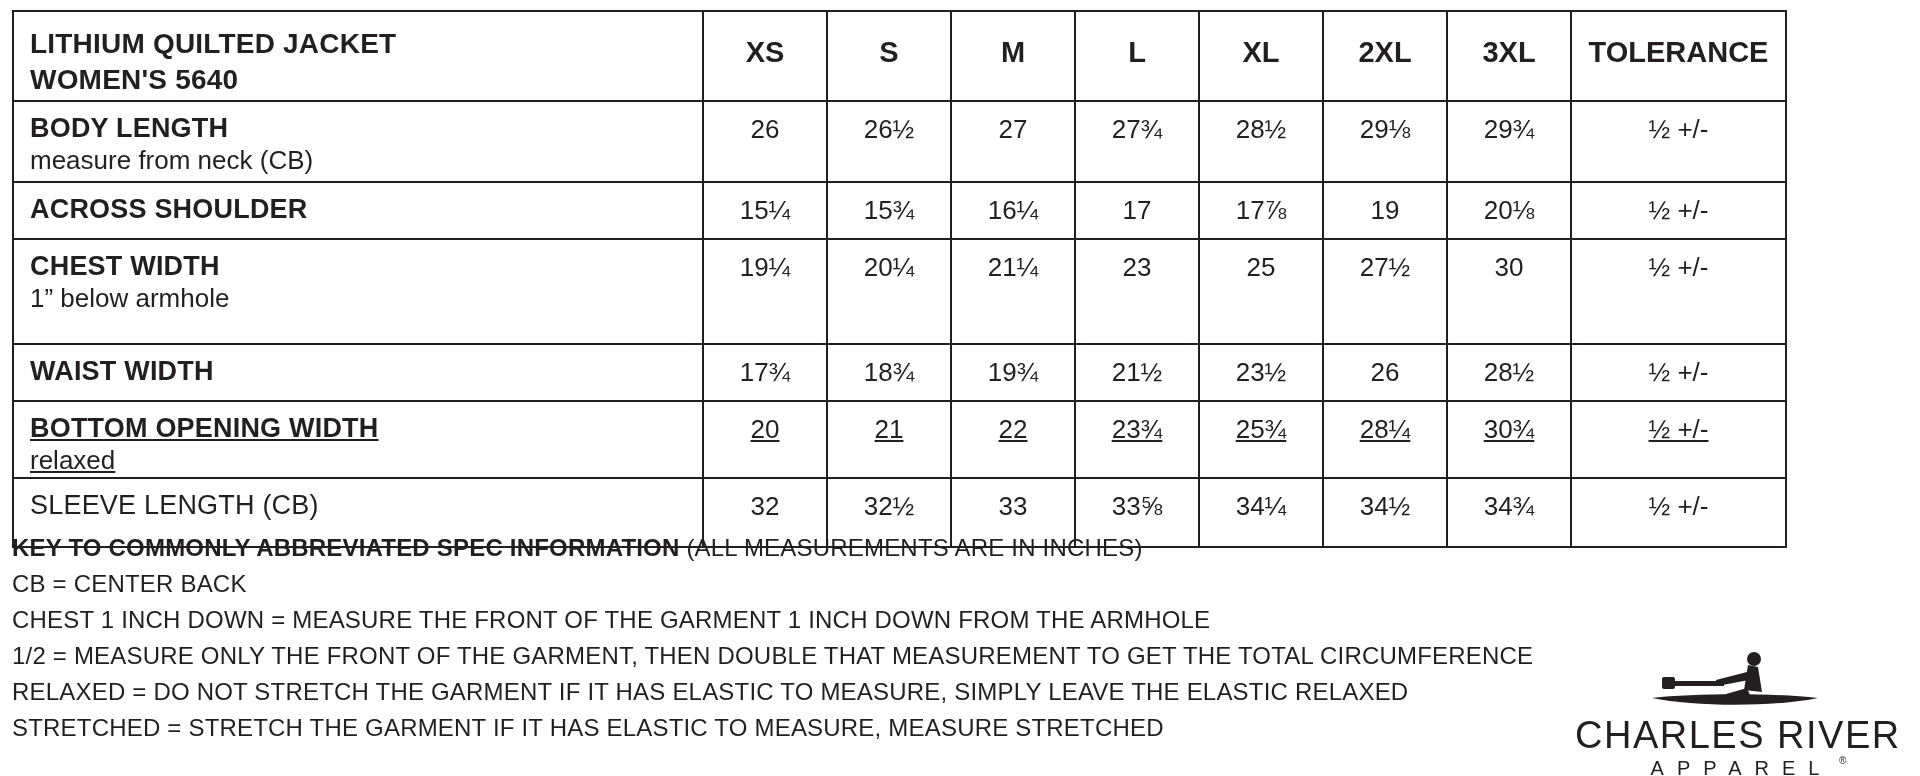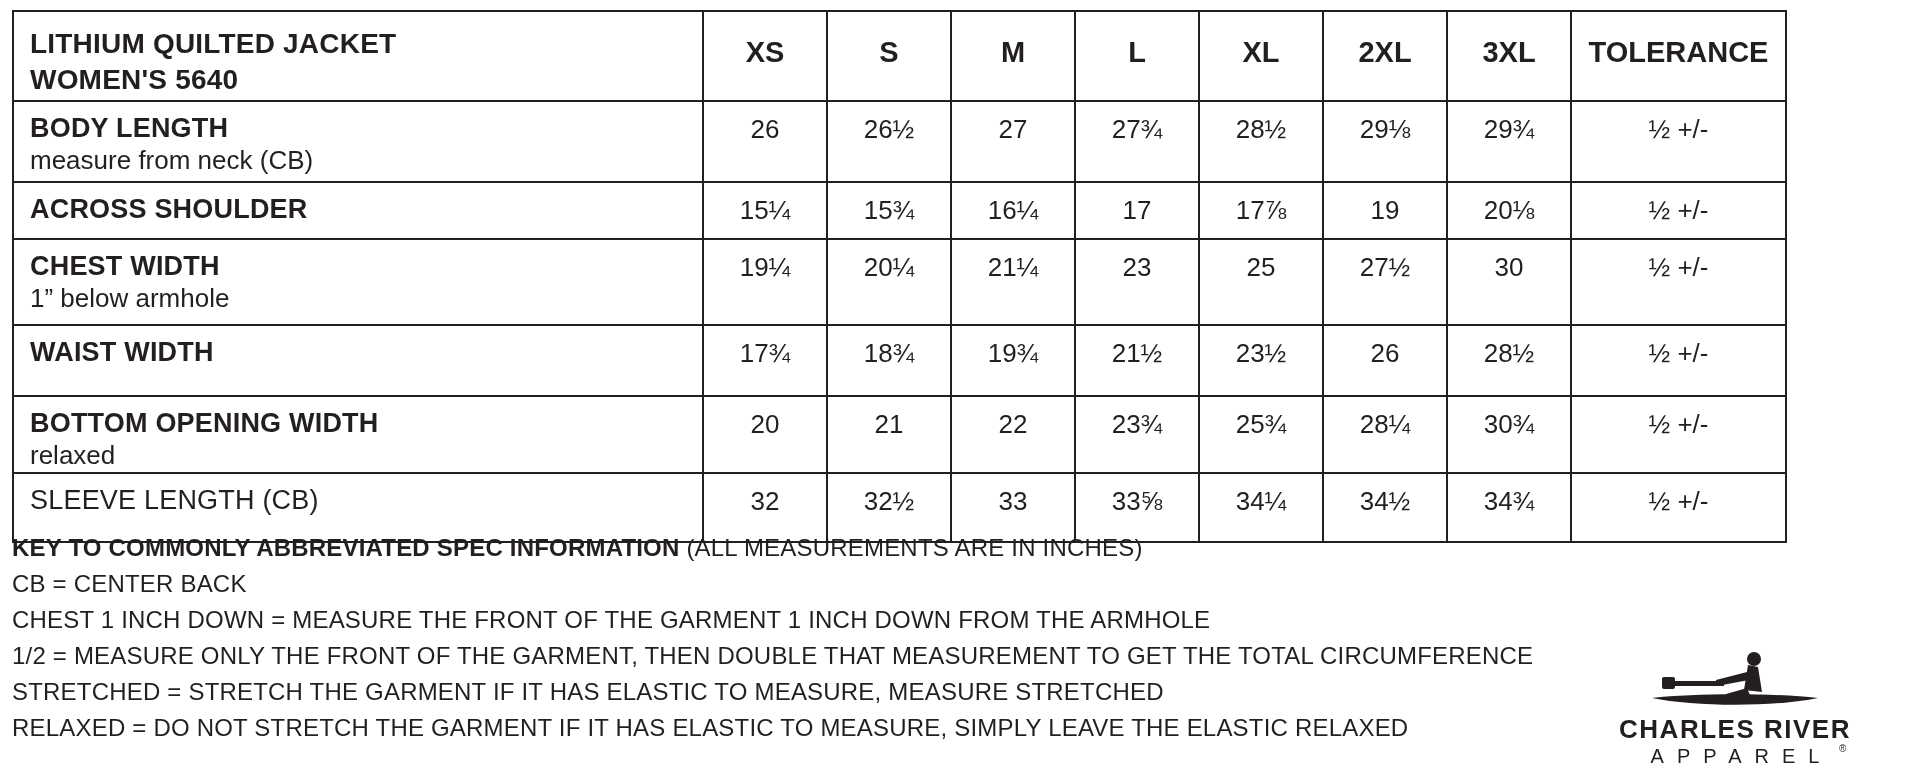--- a/index.html
+++ b/index.html
@@ -15,22 +15,22 @@
     table-layout:fixed;
   }
   table.spec th, table.spec td{
     border:2px solid #231f20;vertical-align:top;overflow:hidden;
   }
   col.c-label{width:690px;}
   col.c-size{width:124px;}
   col.c-tol{width:215px;}
 
   tr.hrow{height:90px;}
-  tr.r1{height:81px;} tr.r2{height:57px;} tr.r3{height:86px;}
-  tr.r4{height:71px;} tr.r5{height:58px;} tr.r6{height:69px;}
+  tr.r1{height:81px;} tr.r2{height:57px;} tr.r3{height:105px;}
+  tr.r4{height:57px;} tr.r5{height:58px;text-decoration:underline;} tr.r6{height:69px;}
 
   th.title-cell{
     text-align:left;padding:14px 17px 0 16px;
     font-size:28px;font-weight:700;line-height:1.28;letter-spacing:.2px;
   }
   th.size-h{
     text-align:center;padding-top:24px;
     font-size:29px;font-weight:700;
   }
   td.label-cell{padding:10px 10px 0 16px;}
@@ -44,21 +44,21 @@
   }
 
   
   .key{position:absolute;left:12px;top:536px;}
   .key p{margin:0 16px 12px 0;font-size:24px;line-height:1;letter-spacing:.2px;}
   .key .b{font-weight:700;}
 
   
   .logo{position:absolute;left:1575px;top:650px;width:320px;text-align:center;}
   .logo svg{display:block;margin:0 auto 2px auto;}
-  .logo-name{font-size:26px;font-weight:700;letter-spacing:1.5px;white-space:nowrap;}
+  .logo-name{font-size:38px;font-weight:400;letter-spacing:1.5px;white-space:nowrap;}
   .logo-sub{font-size:20px;font-weight:400;letter-spacing:13px;margin-left:13px;
             white-space:nowrap;position:relative;display:inline-block;}
   .logo-sub .reg{font-size:10px;letter-spacing:0;position:absolute;top:-2px;right:-14px;}
 </style>
 </head>
 <body>
 
 <div class="page">
 
   <table class="spec">
@@ -175,22 +175,22 @@
         <td class="val">½ +/-</td>
       </tr>
     </tbody>
   </table>
 
   <div class="key">
     <p><span class="b">KEY TO COMMONLY ABBREVIATED SPEC INFORMATION</span> <span>(ALL MEASUREMENTS ARE IN INCHES)</span></p>
     <p>CB = CENTER BACK</p>
     <p>CHEST 1 INCH DOWN = MEASURE THE FRONT OF THE GARMENT 1 INCH DOWN FROM THE ARMHOLE</p>
     <p>1/2 = MEASURE ONLY THE FRONT OF THE GARMENT, THEN DOUBLE THAT MEASUREMENT TO GET THE TOTAL CIRCUMFERENCE</p>
+    <p>RELAXED = DO NOT STRETCH THE GARMENT IF IT HAS ELASTIC TO MEASURE, SIMPLY LEAVE THE ELASTIC RELAXED</p>
     <p>STRETCHED = STRETCH THE GARMENT IF IT HAS ELASTIC TO MEASURE, MEASURE STRETCHED</p>
-    <p>RELAXED = DO NOT STRETCH THE GARMENT IF IT HAS ELASTIC TO MEASURE, SIMPLY LEAVE THE ELASTIC RELAXED</p>
   </div>
 
   <div class="logo">
     <svg width="170" height="62" viewBox="0 0 170 62" aria-hidden="true">
       <g fill="#231f20">
 
         <rect x="22" y="31" width="52" height="5"></rect>
         <rect x="12" y="27" width="13" height="12" rx="2"></rect>
 
         <circle cx="104" cy="9" r="7"></circle>

